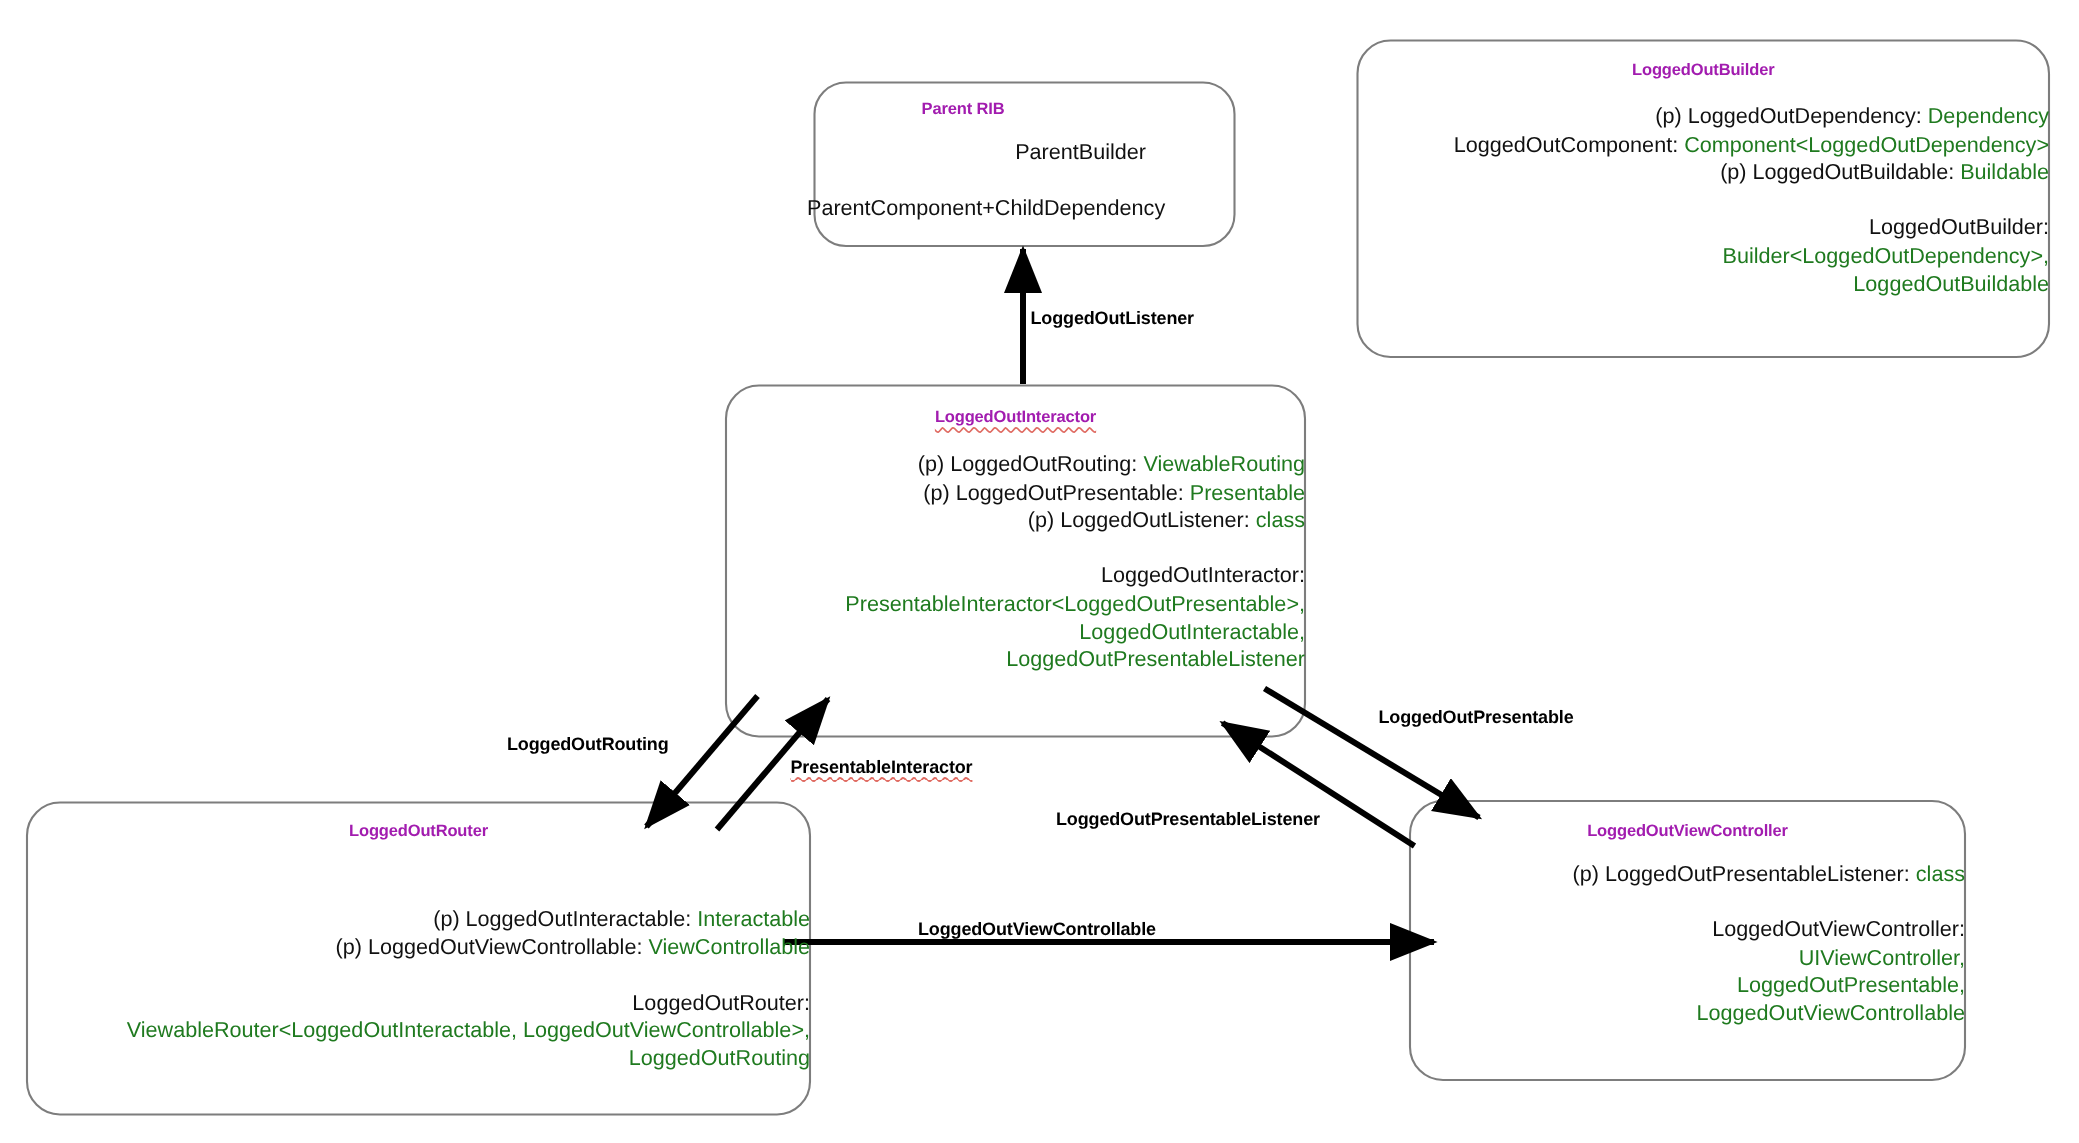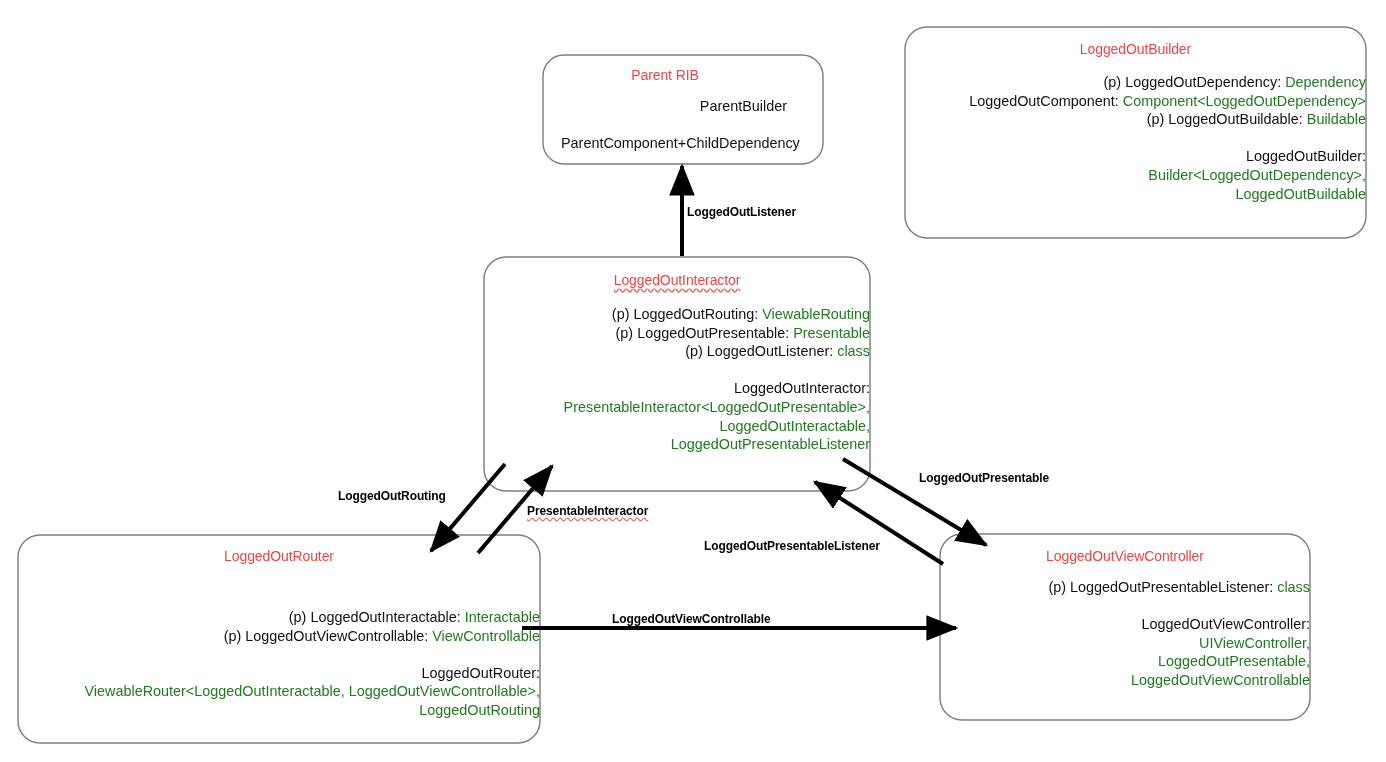--- a/index.html
+++ b/index.html
@@ -29,23 +29,23 @@
   .arrow-line {
     stroke: #000000;
     stroke-width: 4;
     fill: none;
   }
   .node {
     position: absolute;
     box-sizing: border-box;
   }
   .node-title {
-    font-size: 14px;
-    font-weight: normal;
-    color: #ef4444;
+    font-size: 11px;
+    font-weight: bold;
+    color: #a21caf;
     text-align: center;
     width: 100%;
     letter-spacing: -0.1px;
   }
   .node-title.spell {
     text-decoration: underline wavy #e06c63;
     text-decoration-skip-ink: none;
     text-underline-offset: 3px;
   }
   .node-body {
@@ -65,21 +65,21 @@
     white-space: nowrap;
     letter-spacing: -0.1px;
   }
   .edge-label.spell {
     text-decoration: underline wavy #e06c63;
     text-decoration-skip-ink: none;
     text-underline-offset: 2px;
   }
 
   
-  #node-parent-rib      { left: 543px;  top: 55px;  width: 244px; height: 109px; }
+  #node-parent-rib      { left: 520px;  top: 55px;  width: 244px; height: 109px; }
   #node-parent-rib .node-title { margin-top: 12px; }
   #node-parent-rib .node-body  { margin-top: 14px; padding-left: 18px; }
 
   #node-builder         { left: 905px;  top: 27px;  width: 461px; height: 211px; }
   #node-builder .node-title { margin-top: 14px; }
   #node-builder .node-body  { margin-top: 16px; padding-left: 22px; }
 
   #node-interactor      { left: 484px;  top: 257px; width: 386px; height: 234px; }
   #node-interactor .node-title { margin-top: 15px; }
   #node-interactor .node-body  { margin-top: 17px; padding-left: 31px; }

